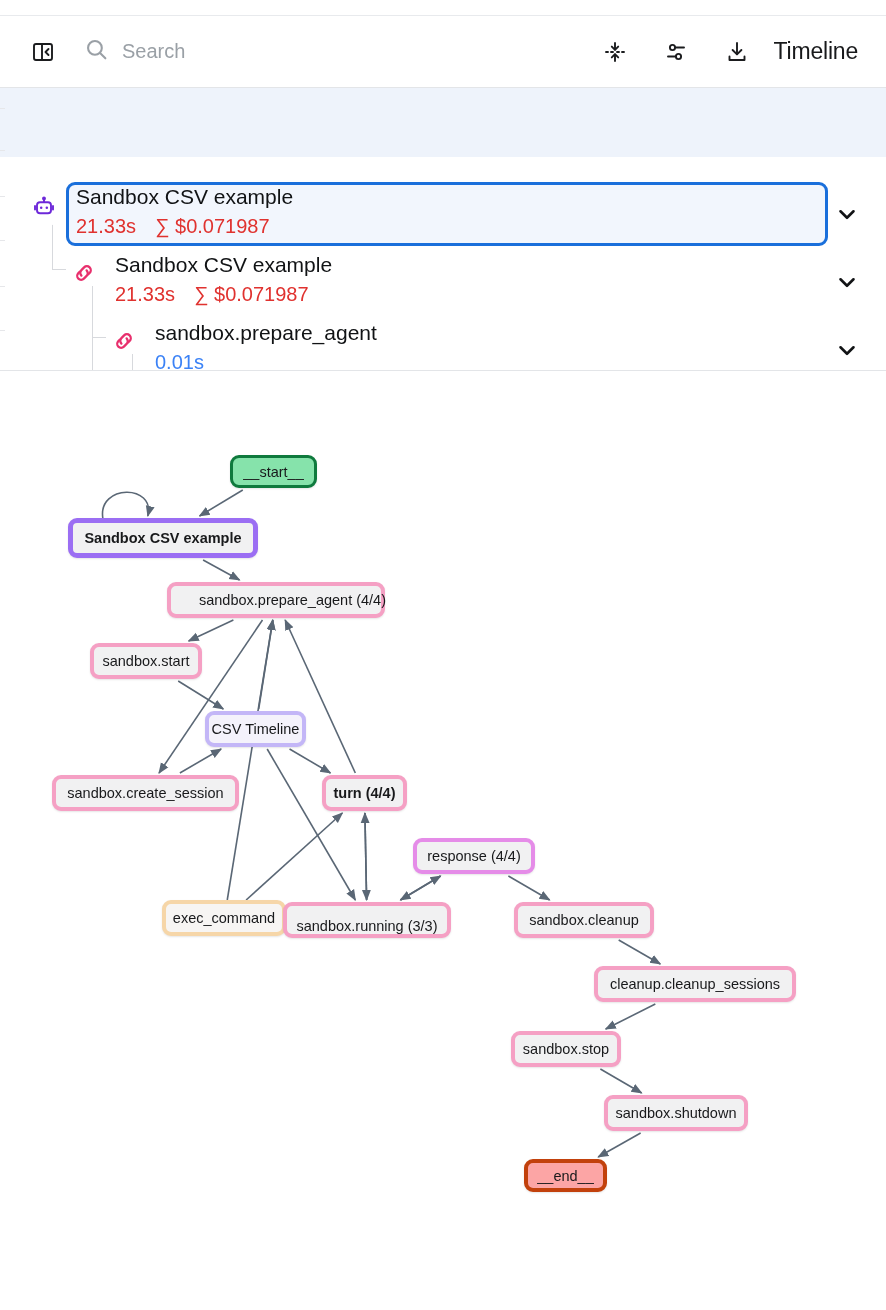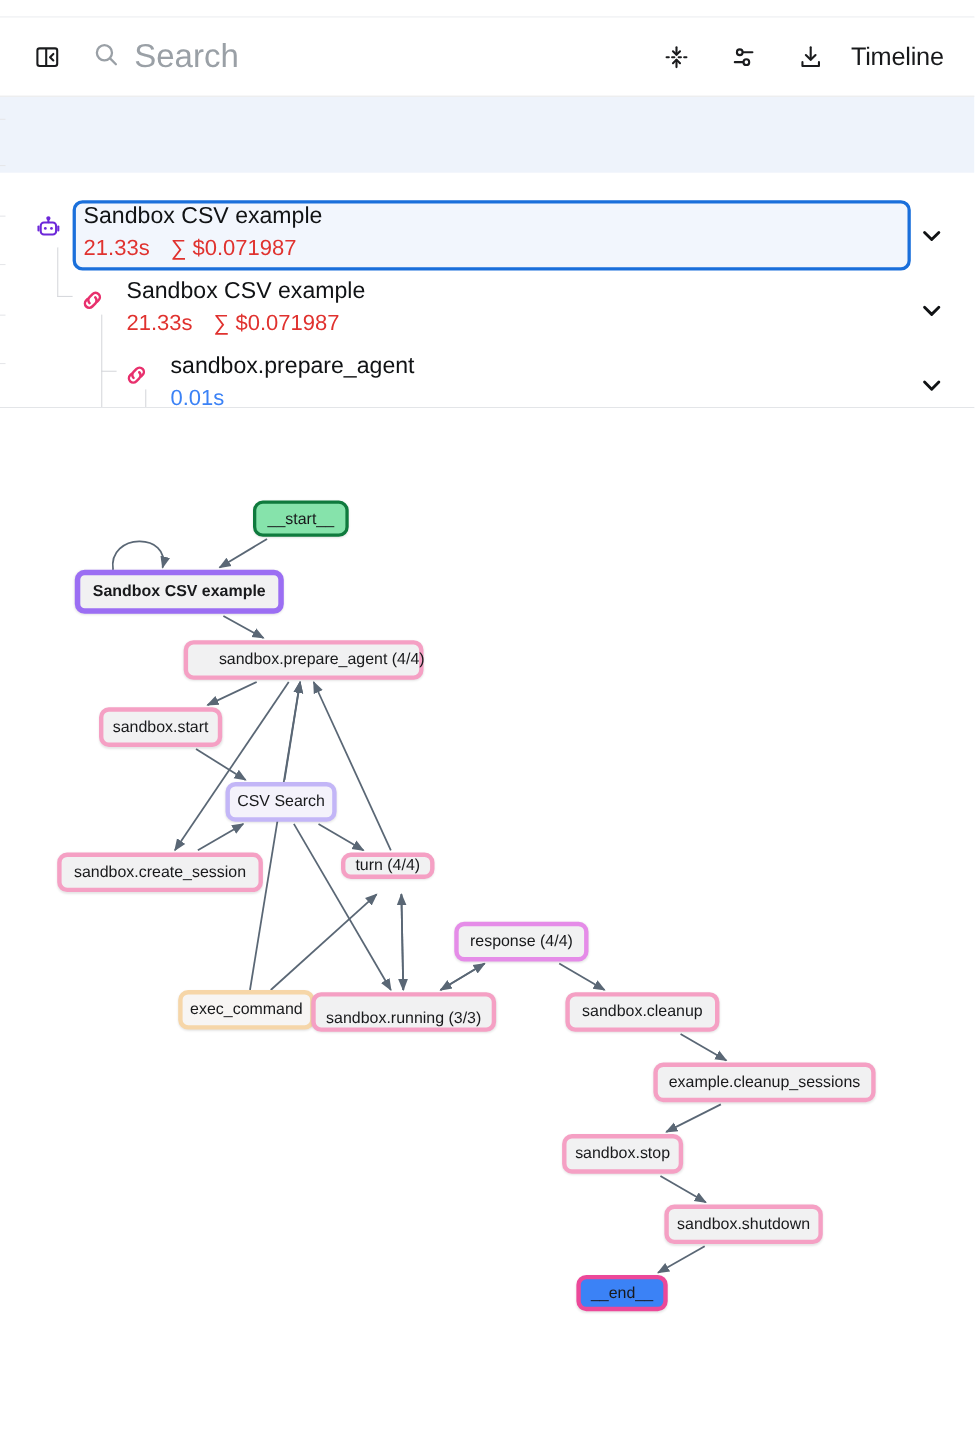--- a/index.html
+++ b/index.html
@@ -29,21 +29,21 @@
     margin-left: 28px; width: 30px; height: 30px;
     display: flex; align-items: center; justify-content: center;
     cursor: pointer;
   }
   .search-wrap {
     display: flex; align-items: center; gap: 13px; margin-left: 26px; flex: 1;
   }
   .search-input {
     border: none; outline: none; background: transparent;
     font-family: "Liberation Sans", sans-serif;
-    font-size: 30px; color: #3c4043; width: 330px; padding: 0;
+    font-size: 20px; color: #3c4043; width: 330px; padding: 0;
   }
   .search-input::placeholder { color: #9aa0a6; }
   .tool-icons { display: flex; align-items: center; gap: 31px; margin-right: 22px; }
   .tool-icon { width: 30px; height: 30px; display: flex; align-items: center; justify-content: center; cursor: pointer; }
   .timeline-label {
     font-size: 23px; color: #18191b; margin-right: 28px; letter-spacing: -0.2px; cursor: pointer;
   }
 
   
   .tree-panel {
@@ -87,21 +87,21 @@
     border-radius: 9px; font-size: 14.5px; color: #18191b; white-space: nowrap;
     background: #f1f1f2;
     box-shadow: 0 1px 2px rgba(0,0,0,0.10);
   }
   .gnode.pink   { border: 4px solid #f5a0c4; }
   .gnode.violet { border: 4px solid #e58ce8; }
   .gnode.purple { border: 5px solid #9b6ef3; font-weight: bold; }
   .gnode.lav    { border: 4px solid #c3b6f7; background: #f4f2fb; }
   .gnode.orange { border: 4px solid #f6d6a8; background: #f7f5f3; }
   .gnode.green  { border: 3px solid #0f7a3d; background: #86e3ab; }
-  .gnode.redend { border: 4px solid #ec4899; background: #3b82f6; }
+  .gnode.redend { border: 4px solid #c2410c; background: #fca5a5; }
 
   
   .ruler-tick { position: absolute; left: 0; width: 5px; height: 1px; background: #e6e7ea; }
 </style>
 </head>
 <body>
 
 <div id="app">
 
   <div class="top-strip"></div>
@@ -299,42 +299,42 @@
         <div class="gnode purple" style="left: 68px; top: 147px; width: 190px; height: 40px;">
           <span>Sandbox CSV example</span>
         </div>
         <div class="gnode pink" style="left: 167px; top: 211px; width: 218px; height: 36px; padding-left: 33px;">
           <span>sandbox.prepare_agent (4/4)</span>
         </div>
         <div class="gnode pink" style="left: 90px; top: 272px; width: 112px; height: 36px;">
           <span>sandbox.start</span>
         </div>
         <div class="gnode lav" style="left: 205px; top: 340px; width: 101px; height: 36px;">
-          <span>CSV Search</span>
+          <span>CSV Timeline</span>
         </div>
         <div class="gnode pink" style="left: 52px; top: 404px; width: 187px; height: 36px;">
           <span>sandbox.create_session</span>
         </div>
-        <div class="gnode pink" style="left: 310px; top: 404px; width: 85px; height: 24px;">
+        <div class="gnode pink" style="left: 322px; top: 404px; width: 85px; height: 36px; font-weight: bold;">
           <span>turn (4/4)</span>
         </div>
         <div class="gnode violet" style="left: 413px; top: 467px; width: 122px; height: 36px;">
           <span>response (4/4)</span>
         </div>
         <div class="gnode orange" style="left: 162px; top: 529px; width: 124px; height: 36px;">
           <span>exec_command</span>
         </div>
         <div class="gnode pink" style="left: 283px; top: 531px; width: 168px; height: 36px; align-items: flex-end;">
           <span>sandbox.running (3/3)</span>
         </div>
         <div class="gnode pink" style="left: 514px; top: 531px; width: 140px; height: 36px;">
           <span>sandbox.cleanup</span>
         </div>
         <div class="gnode pink" style="left: 594px; top: 595px; width: 202px; height: 36px;">
-          <span>example.cleanup_sessions</span>
+          <span>cleanup.cleanup_sessions</span>
         </div>
         <div class="gnode pink" style="left: 511px; top: 660px; width: 110px; height: 36px;">
           <span>sandbox.stop</span>
         </div>
         <div class="gnode pink" style="left: 604px; top: 724px; width: 144px; height: 36px;">
           <span>sandbox.shutdown</span>
         </div>
         <div class="gnode redend" style="left: 524px; top: 788px; width: 83px; height: 33px;">
           <span>__end__</span>
         </div>

